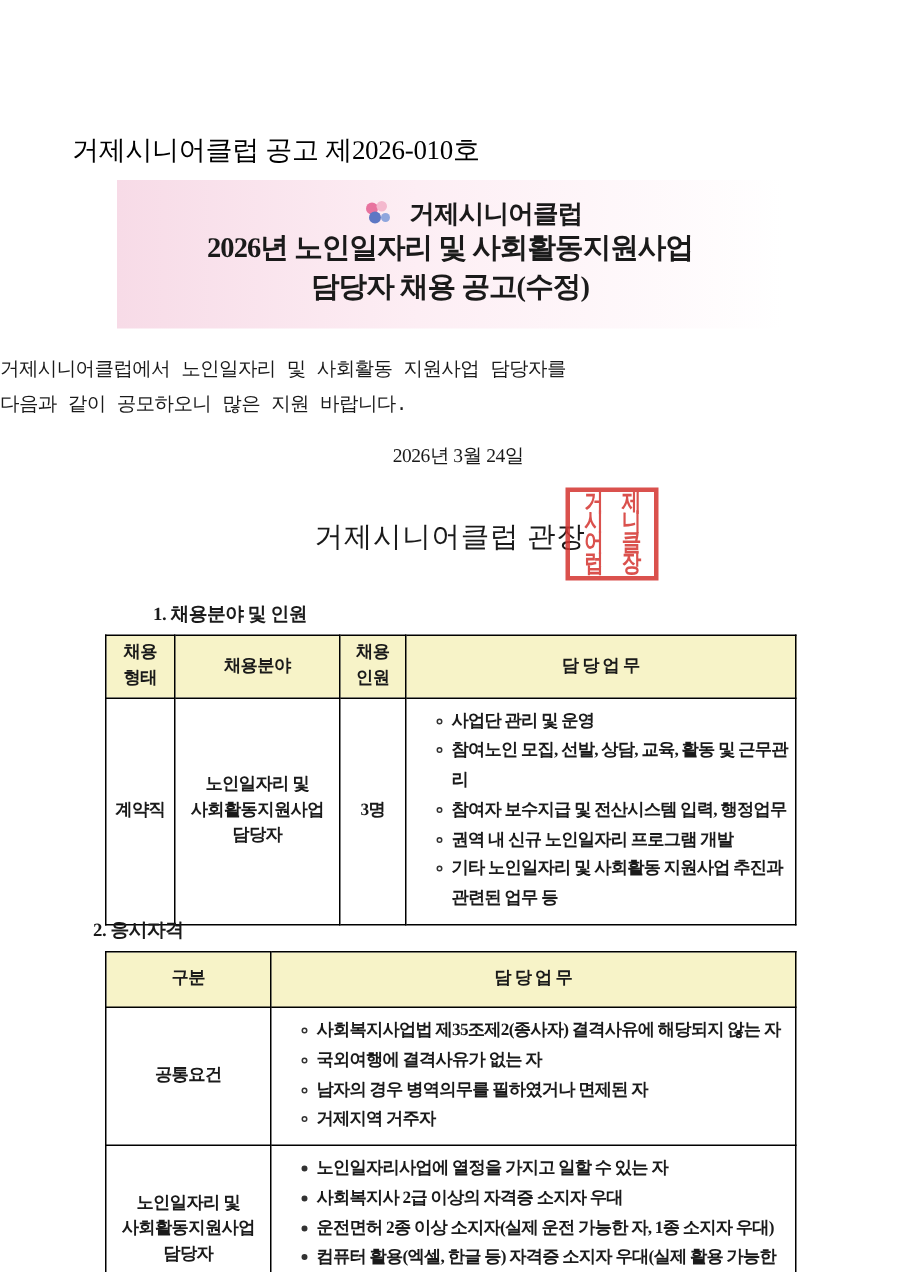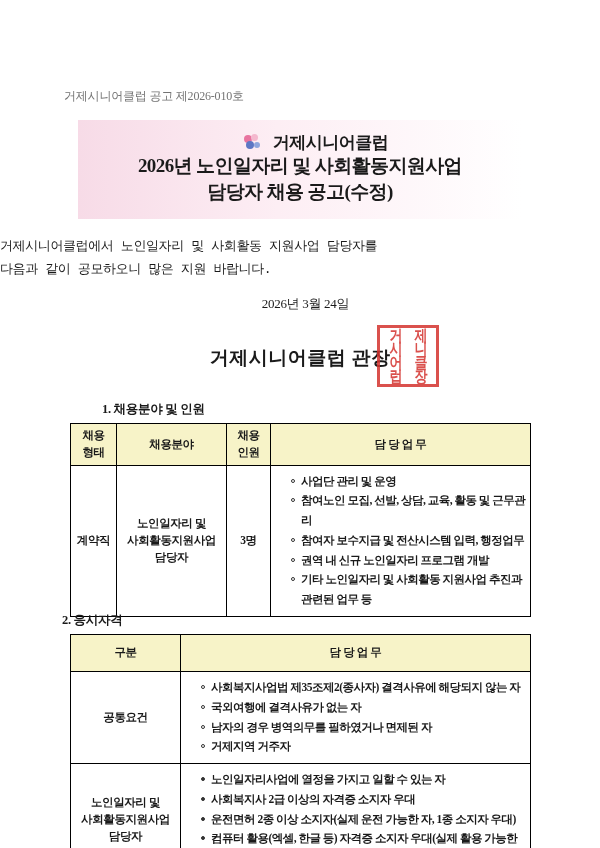--- a/index.html
+++ b/index.html
@@ -18,24 +18,24 @@
   .page {
     width: 600px;
     height: 848px;
     position: relative;
     box-sizing: border-box;
     padding: 0 60px;
   }
   .doc-number {
     position: absolute;
     top: 88px;
-    left: 64px;
-    font-size: 12px;
+    left: 48px;
+    font-size: 18px;
     letter-spacing: -0.2px;
-    color: #737373;
+    color: #000000;
   }
 
   
   .title-banner {
     position: absolute;
     top: 120px;
     left: 78px;
     width: 444px;
     padding: 12px 0 14px 0;
     background: linear-gradient(to right, #f7dbe7 0%, #fdeef4 45%, #ffffff 100%);
@@ -97,21 +97,21 @@
     letter-spacing: -0.3px;
     padding-left: 11px;
   }
   .signature {
     position: absolute;
     top: 345px;
     left: 0;
     right: 0;
     text-align: center;
     font-size: 19px;
-    font-weight: bold;
+    font-weight: normal;
     letter-spacing: 0.5px;
   }
   .seal {
     position: absolute;
     top: 325px;
     left: 377px;
     width: 62px;
     height: 62px;
     border: 3px solid #d4332f;
     box-sizing: border-box;

